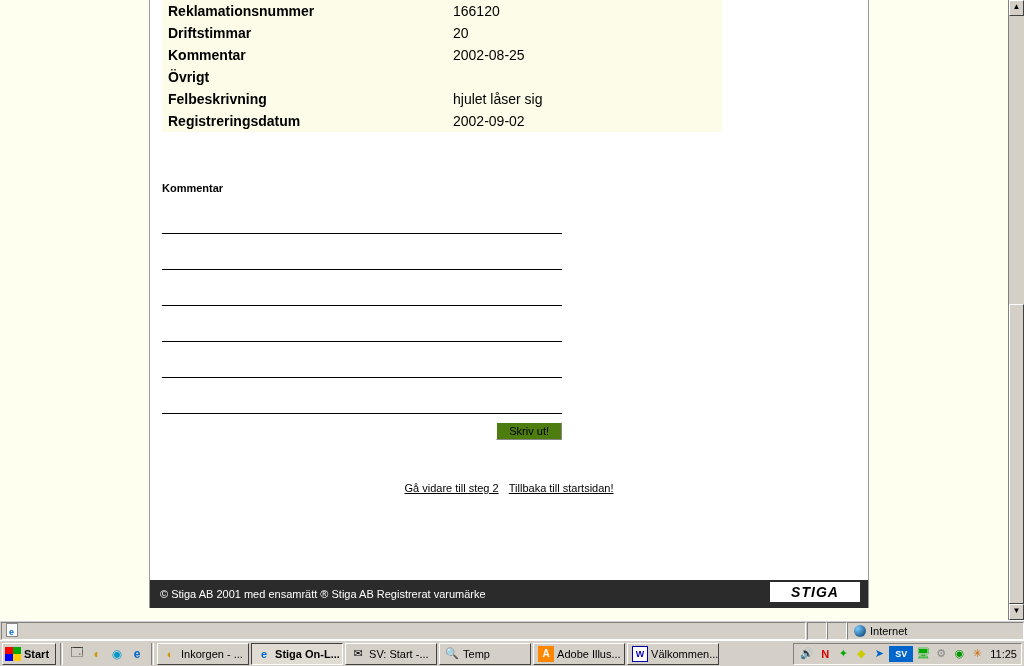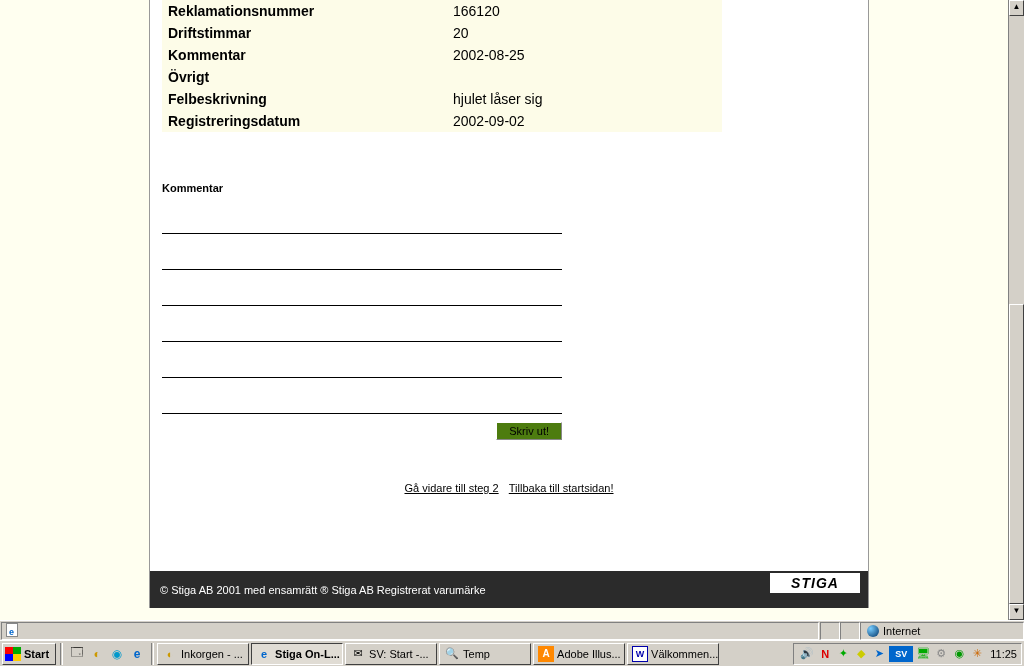--- a/index.html
+++ b/index.html
@@ -82,21 +82,21 @@
   font-size: 11px;
 }
 .nav-links a {
   color: #000;
   margin: 0 2px;
 }
 .footer {
   position: absolute;
   bottom: 0;
   left: 0; right: 0;
-  height: 37px;
+  height: 28px;
   background: #2b2b2b;
   color: #fff;
   font-size: 11px;
   display: flex;
   align-items: center;
   padding-left: 10px;
 }
 .footer-logo {
   position: absolute;
   right: 8px;
@@ -369,21 +369,21 @@
     <div class="scroll-btn" style="position:absolute;bottom:0;">▼</div>
   </div>
 </div>
 
 <div class="statusbar">
   <div class="status-left">
     <span class="ie-page-icon"></span>
   </div>
   <div class="status-seg empty"></div>
   <div class="status-seg empty"></div>
-  <div class="status-seg" style="width:164px">
+  <div class="status-seg" style="width:177px">
     <span class="globe"></span>
     <span>Internet</span>
   </div>
 </div>
 
 <div class="taskbar">
   <div class="start-btn">
     <span class="win-flag"></span>
     <span>Start</span>
   </div>

